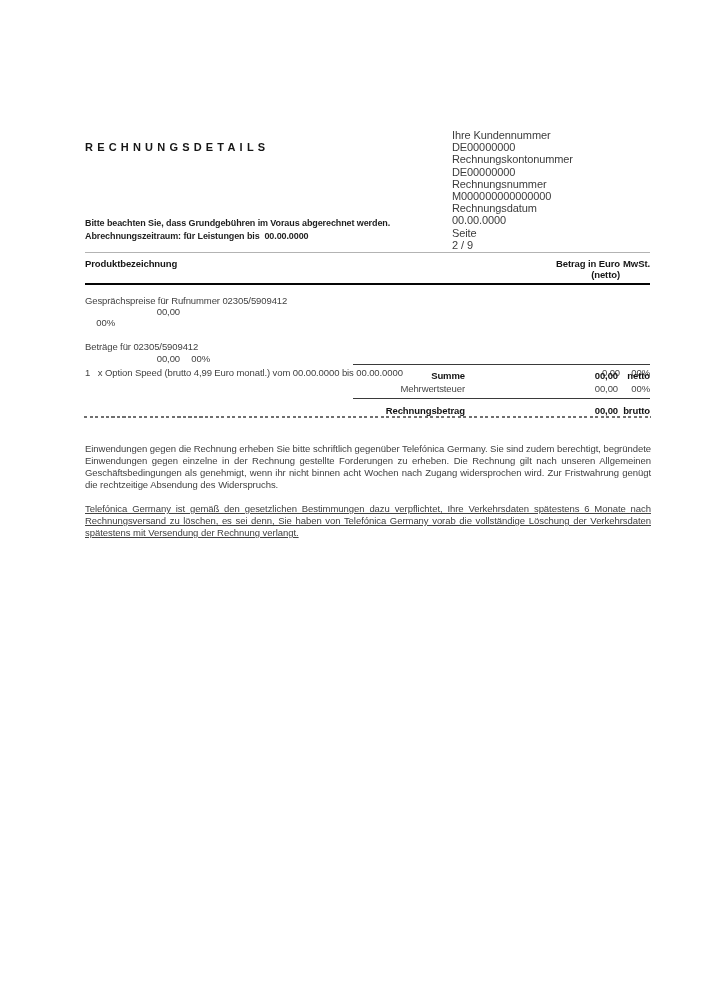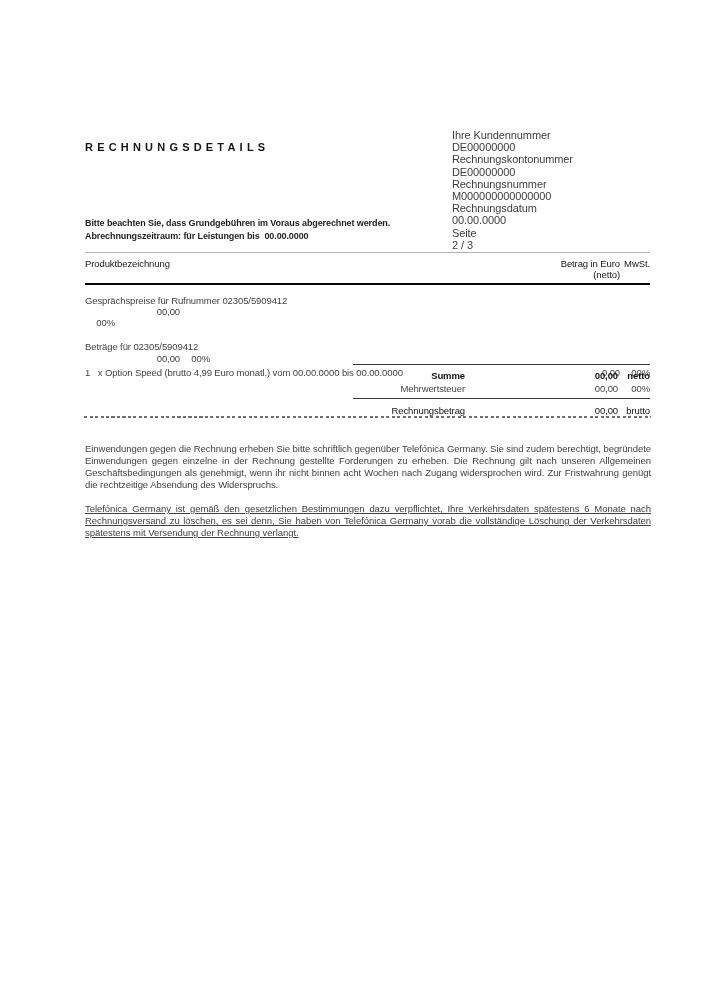--- a/index.html
+++ b/index.html
@@ -39,21 +39,21 @@
 
   
   .table {
     position:absolute; left:85px; top:252px; width:565px;
     font-size:9.5px; letter-spacing:-0.1px;
   }
   .table-topline { border-top:1px solid #b3b3b3; }
   .thead {
     display:flex; align-items:flex-start;
     padding:5px 0 3px 0;
-    font-weight:normal; color:#161616;
+    font-weight:bold; color:#161616;
     border-bottom:2px solid #050505;
   }
   .col-product { flex:1; }
   .col-amount { width:95px; text-align:right; }
   .col-tax { width:30px; text-align:right; }
   .trow { display:flex; line-height:11px; color:#424242; }
   .row-single { margin-top:10px;flex-direction:column; }
   .group-title { margin-top:13px; line-height:11px; color:#424242; }
   .item { margin-top:1.5px; }
   .item:first-of-type { margin-top:1px; }
@@ -65,21 +65,21 @@
     font-size:9.5px; letter-spacing:-0.1px;
   }
   .totals-line { border-top:1px solid #3a3a3a; }
   .t-row { display:flex; line-height:12px; }
   .t-label { width:112px; text-align:right; }
   .t-amount { flex:1; text-align:right; }
   .t-unit { width:32px; text-align:right; }
   .t-sum { padding-top:5px; font-weight:bold; color:#121212; }
   .t-sum .t-label { padding-right:23px; }
   .t-vat { padding-top:1px; padding-bottom:3px; color:#474747; }
-  .t-grand { padding-top:6px; font-weight:normal; color:#121212; }
+  .t-grand { padding-top:6px; font-weight:bold; color:#121212; }
 
   
   .dashes {
     position:absolute; left:84px; top:416px; width:567px; height:1.5px;
     background:repeating-linear-gradient(90deg, #6f6f6f 0 3px, transparent 3px 5.5px);
   }
 
   
   .para {
     position:absolute; left:85px; width:566px;
@@ -108,21 +108,21 @@
     <div class="meta-row">
       <span class="meta-label">Rechnungsnummer</span>
       <span class="meta-value">M000000000000000</span>
     </div>
     <div class="meta-row">
       <span class="meta-label">Rechnungsdatum</span>
       <span class="meta-value">00.00.0000</span>
     </div>
     <div class="meta-row">
       <span class="meta-label">Seite</span>
-      <span class="meta-value">2 / 3</span>
+      <span class="meta-value">2 / 9</span>
     </div>
   </div>
 
   <div class="notice">
     <div>Bitte beachten Sie, dass Grundgebühren im Voraus abgerechnet werden.</div>
     <div class="ws">Abrechnungszeitraum: für Leistungen bis  00.00.0000</div>
   </div>
 
   <div class="table">
     <div class="table-topline"></div>

